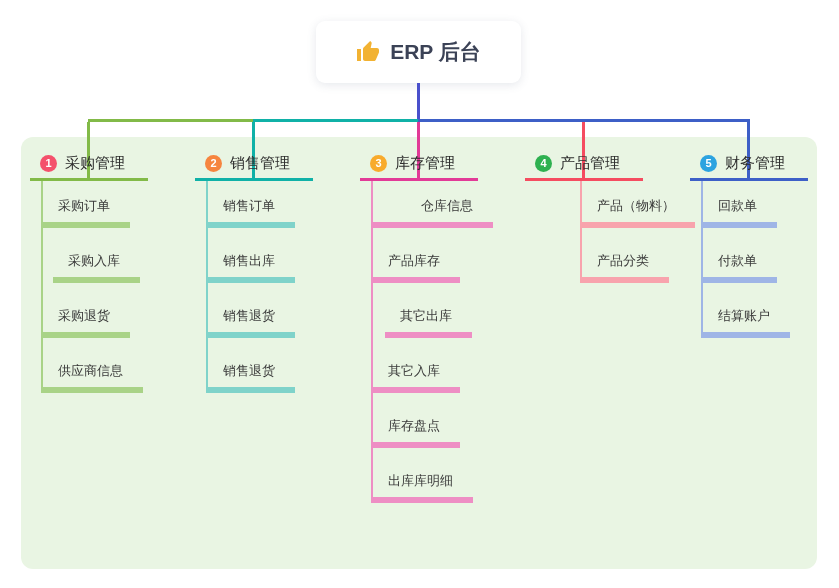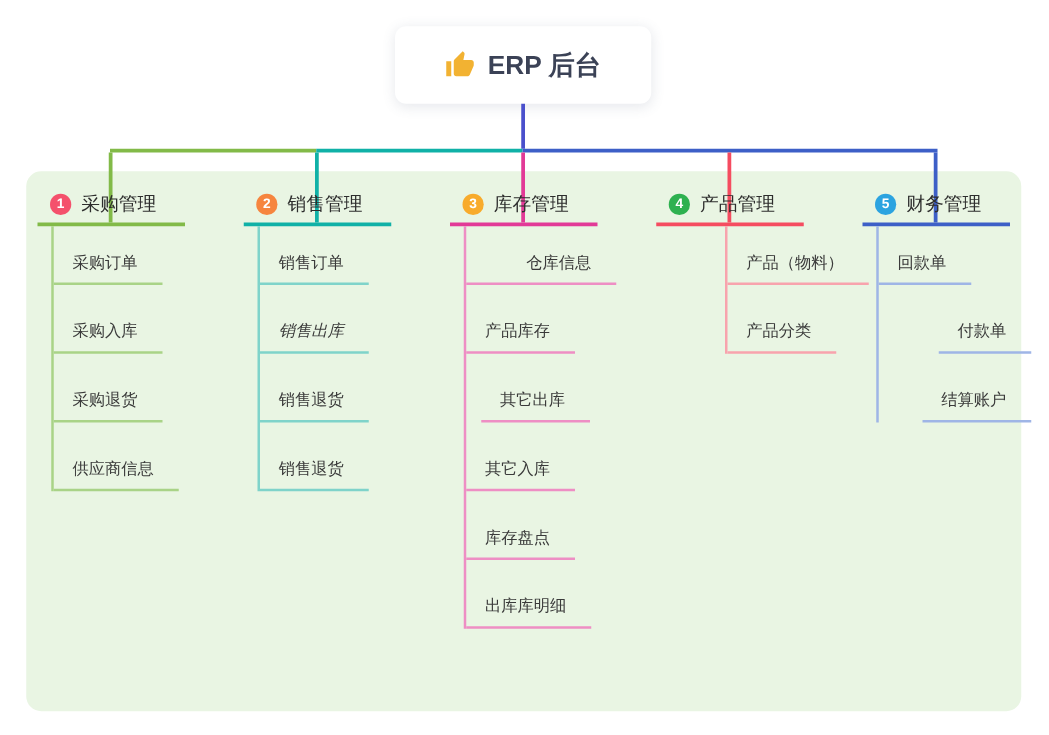--- a/index.html
+++ b/index.html
@@ -15,21 +15,21 @@
   .line { position:absolute; }
   .branch-header { position:absolute; height:33px; width:118px; box-sizing:border-box;
                    display:flex; align-items:center; gap:8px; padding-left:10px;
                    border-bottom:3px solid #000; cursor:default; }
   .badge { width:17px; height:17px; border-radius:50%; color:#fff; font-size:11px;
            font-weight:700; display:flex; align-items:center; justify-content:center;
            flex:0 0 17px; line-height:1; }
   .branch-label { font-size:15px; color:#2d2d2d; white-space:nowrap; }
   .children { position:absolute; border-left:2px solid #000; }
   .child { display:flex; align-items:flex-end; width:max-content; height:55px;
-           box-sizing:border-box; padding:0 20px 7px 15px; border-bottom:2px solid #0c4a6e;
+           box-sizing:border-box; padding:0 20px 7px 15px; border-bottom:6px solid #0c4a6e;
            font-size:13px; color:#3a3a3a; white-space:nowrap; }
   .child:first-child { height:47px; }
 </style>
 </head>
 <body>
 
 <div class="canvas">
   <div class="panel"></div>
 
   <div class="root-node">
@@ -52,31 +52,31 @@
       <div class="line" style="left: 581.5px; top: 122px; width: 3px; height: 56px; background: rgb(245, 76, 96);"></div>
       <div class="line" style="left: 746.5px; top: 122px; width: 3px; height: 56px; background: rgb(61, 95, 199);"></div>
     </div>
   <div id="branches">
       <div class="branch-header" style="left: 30px; top: 148px; border-bottom-color: rgb(130, 186, 72);">
         <span class="badge" style="background: rgb(244, 81, 108);">1</span>
         <span class="branch-label">采购管理</span>
       </div>
       <div class="children" style="left: 41px; top: 181px; border-left-color: rgb(169, 211, 135);">
         <div class="child" style="border-bottom-color: rgb(169, 211, 135);">采购订单</div>
-        <div class="child" style="border-bottom-color: rgb(169, 211, 135);">采购入库</div>
+        <div class="child" style="border-bottom-color: rgb(169, 211, 135); margin-left: 10px;">采购入库</div>
         <div class="child" style="border-bottom-color: rgb(169, 211, 135);">采购退货</div>
         <div class="child" style="border-bottom-color: rgb(169, 211, 135);">供应商信息</div>
       </div>
       <div class="branch-header" style="left: 195px; top: 148px; border-bottom-color: rgb(16, 177, 167);">
         <span class="badge" style="background: rgb(246, 133, 63);">2</span>
         <span class="branch-label">销售管理</span>
       </div>
       <div class="children" style="left: 206px; top: 181px; border-left-color: rgb(127, 211, 202);">
         <div class="child" style="border-bottom-color: rgb(127, 211, 202);">销售订单</div>
-        <div class="child" style="border-bottom-color: rgb(127, 211, 202); font-style: italic;">销售出库</div>
+        <div class="child" style="border-bottom-color: rgb(127, 211, 202);">销售出库</div>
         <div class="child" style="border-bottom-color: rgb(127, 211, 202);">销售退货</div>
         <div class="child" style="border-bottom-color: rgb(127, 211, 202);">销售退货</div>
       </div>
       <div class="branch-header" style="left: 360px; top: 148px; border-bottom-color: rgb(226, 58, 151);">
         <span class="badge" style="background: rgb(248, 171, 44);">3</span>
         <span class="branch-label">库存管理</span>
       </div>
       <div class="children" style="left: 371px; top: 181px; border-left-color: rgb(238, 142, 196);">
         <div class="child" style="border-bottom-color: rgb(238, 142, 196); padding-left: 48px;">仓库信息</div>
         <div class="child" style="border-bottom-color: rgb(238, 142, 196);">产品库存</div>
@@ -92,17 +92,17 @@
       <div class="children" style="left: 536px; top: 181px; border-left-color: rgb(248, 163, 173); margin-left: 44px;">
         <div class="child" style="border-bottom-color: rgb(248, 163, 173);">产品（物料）</div>
         <div class="child" style="border-bottom-color: rgb(248, 163, 173);">产品分类</div>
       </div>
       <div class="branch-header" style="left: 690px; top: 148px; border-bottom-color: rgb(61, 95, 199);">
         <span class="badge" style="background: rgb(44, 163, 224);">5</span>
         <span class="branch-label">财务管理</span>
       </div>
       <div class="children" style="left: 701px; top: 181px; border-left-color: rgb(159, 181, 230);">
         <div class="child" style="border-bottom-color: rgb(159, 181, 230);">回款单</div>
-        <div class="child" style="border-bottom-color: rgb(159, 181, 230); margin-left: 48px;">付款单</div>
-        <div class="child" style="border-bottom-color: rgb(159, 181, 230); margin-left: 35px;">结算账户</div>
+        <div class="child" style="border-bottom-color: rgb(159, 181, 230);">付款单</div>
+        <div class="child" style="border-bottom-color: rgb(159, 181, 230);">结算账户</div>
       </div>
     </div>
 </div>
 
 </body></html>

